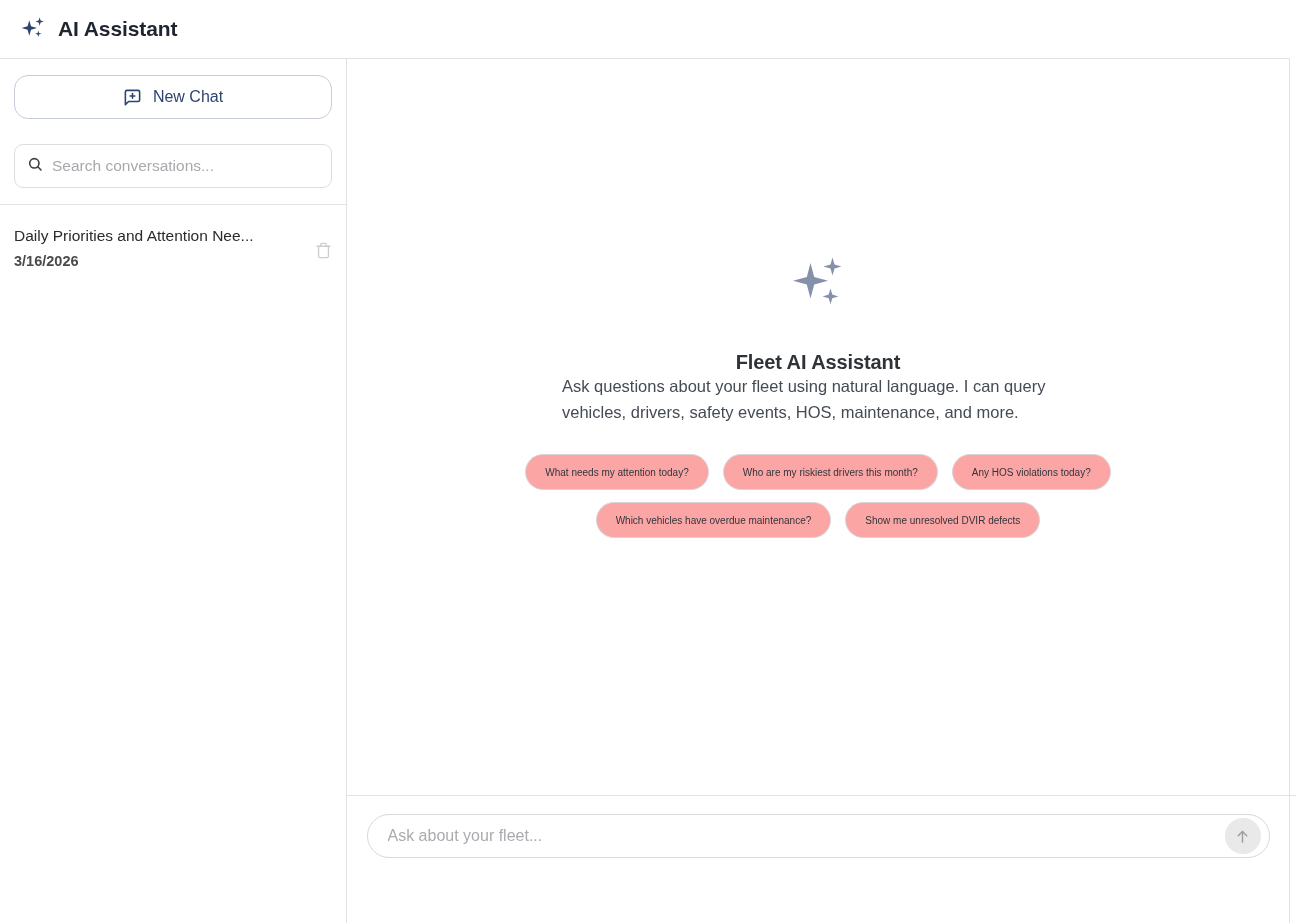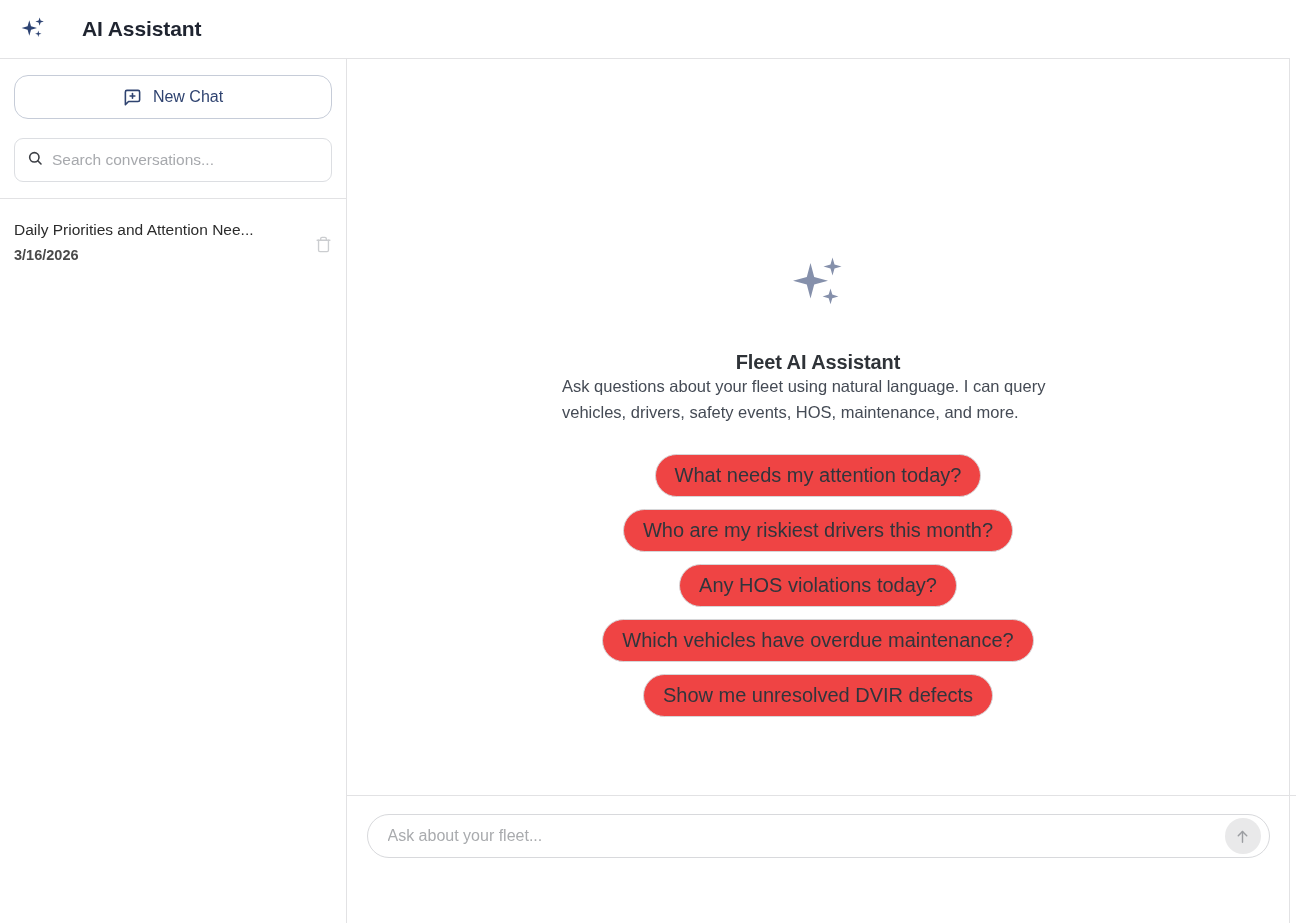--- a/index.html
+++ b/index.html
@@ -15,21 +15,20 @@
 
   
   #app-header {
     height: 59px;
     width: 1290px;
     border-bottom: 1px solid #e2e2e4;
     display: flex;
     align-items: center;
     padding-left: 18px;
     background: #ffffff;
-    gap: 24px;
   }
   #app-header .brand-sparkle { width: 30px; height: 30px; display: block; flex: 0 0 auto; }
   #app-header .brand-title {
     font-size: 21px;
     font-weight: 700;
     color: #1f2430;
     margin-left: 10px;
     letter-spacing: -0.1px;
   }
 
@@ -62,21 +61,21 @@
     justify-content: center;
     gap: 11px;
     cursor: pointer;
     font-size: 16px;
     color: #2f4370;
     font-weight: 400;
   }
   #new-chat-button svg { display: block; }
 
   #search-wrap {
-    margin-top: 19px;
+    margin-top: 25px;
     width: 318px;
     height: 44px;
     border: 1px solid #dcdee2;
     border-radius: 9px;
     display: flex;
     align-items: center;
     padding: 0 12px;
     background: #ffffff;
   }
   #search-wrap .s-icon { flex: 0 0 auto; display: block; margin-right: 9px; }
@@ -174,26 +173,26 @@
     margin-top: 29px;
     width: 620px;
     display: flex;
     flex-wrap: wrap;
     justify-content: center;
     gap: 12px 14px;
   }
   .suggestion-chip {
     border: 1px solid #d6d6d8;
     border-radius: 999px;
-    background: #ef4444;
-    height: 43px;
+    background: #fca5a5;
+    height: 36px;
     padding: 0 19px;
     display: inline-flex;
     align-items: center;
-    font-size: 20px;
+    font-size: 10px;
     color: #31353c;
     cursor: pointer;
     font-family: "Liberation Sans", sans-serif;
     white-space: nowrap;
   }
 
   
   #composer-divider {
     height: 1px;
     background: #e2e2e4;

